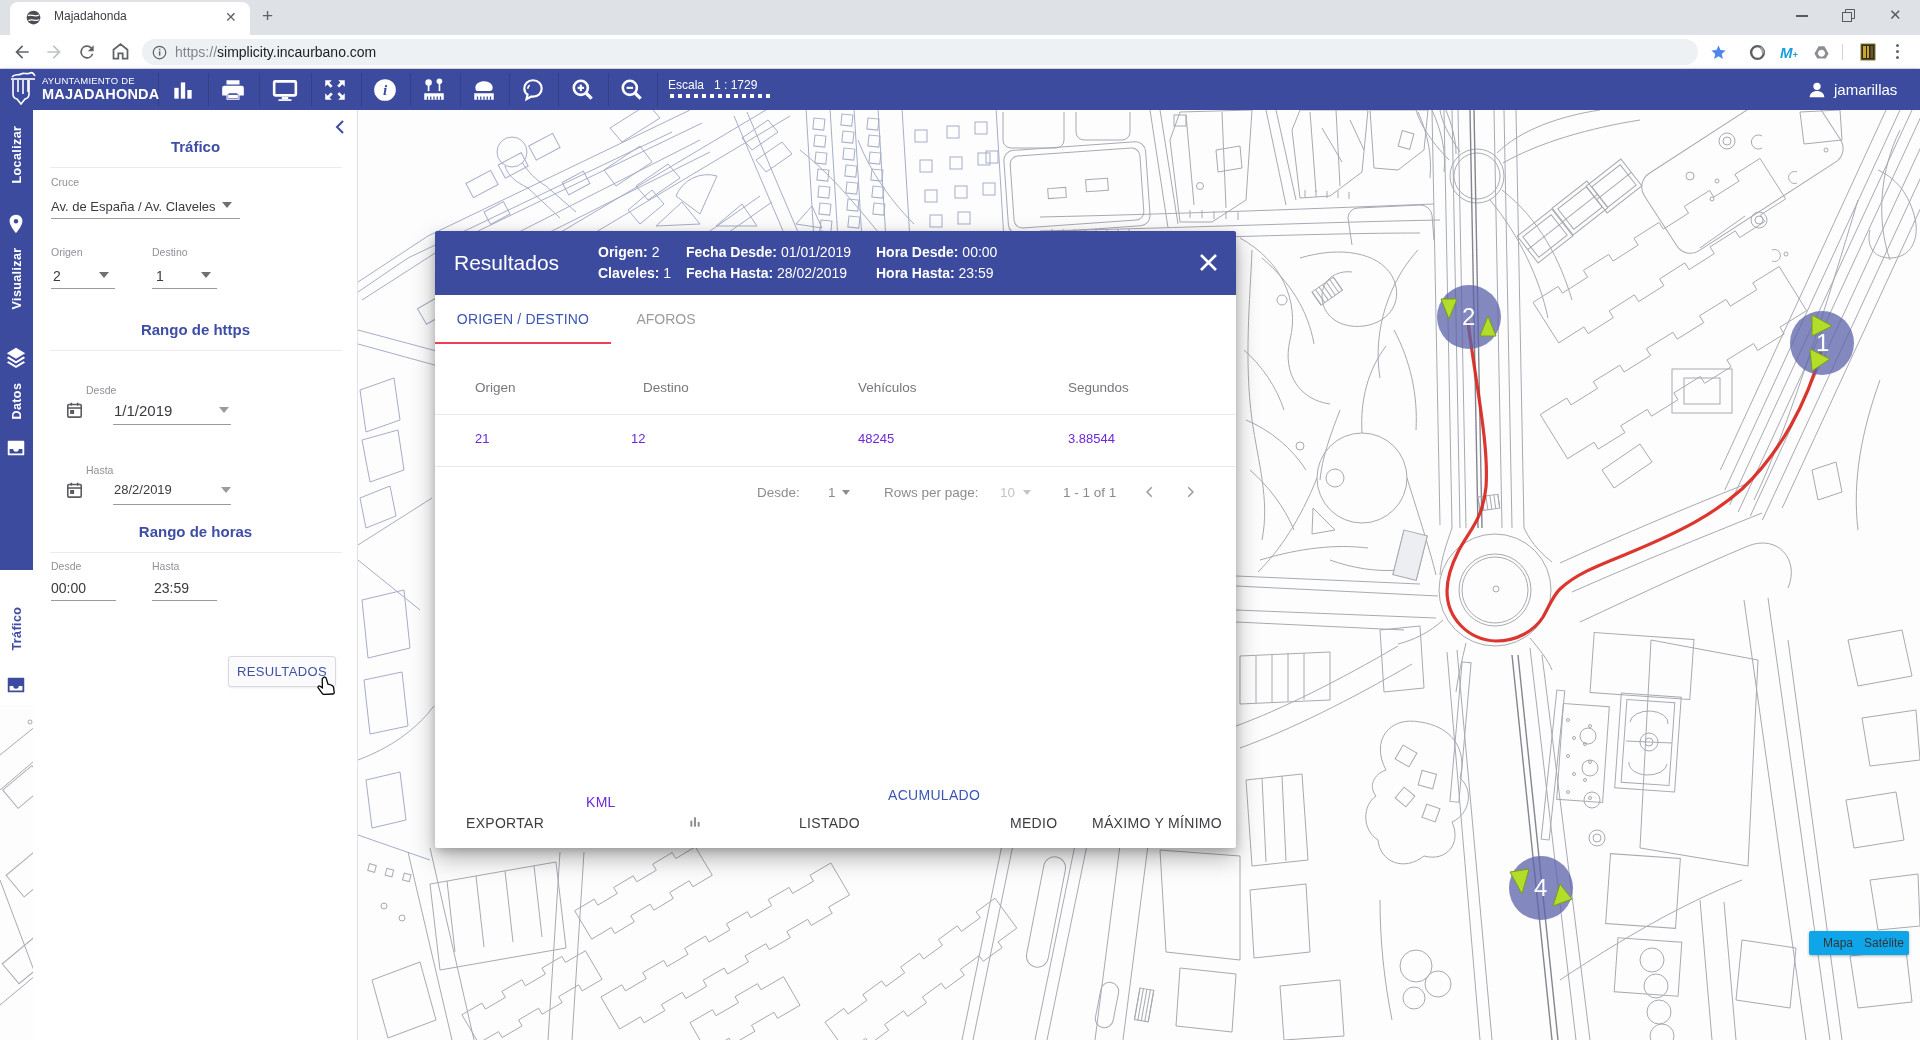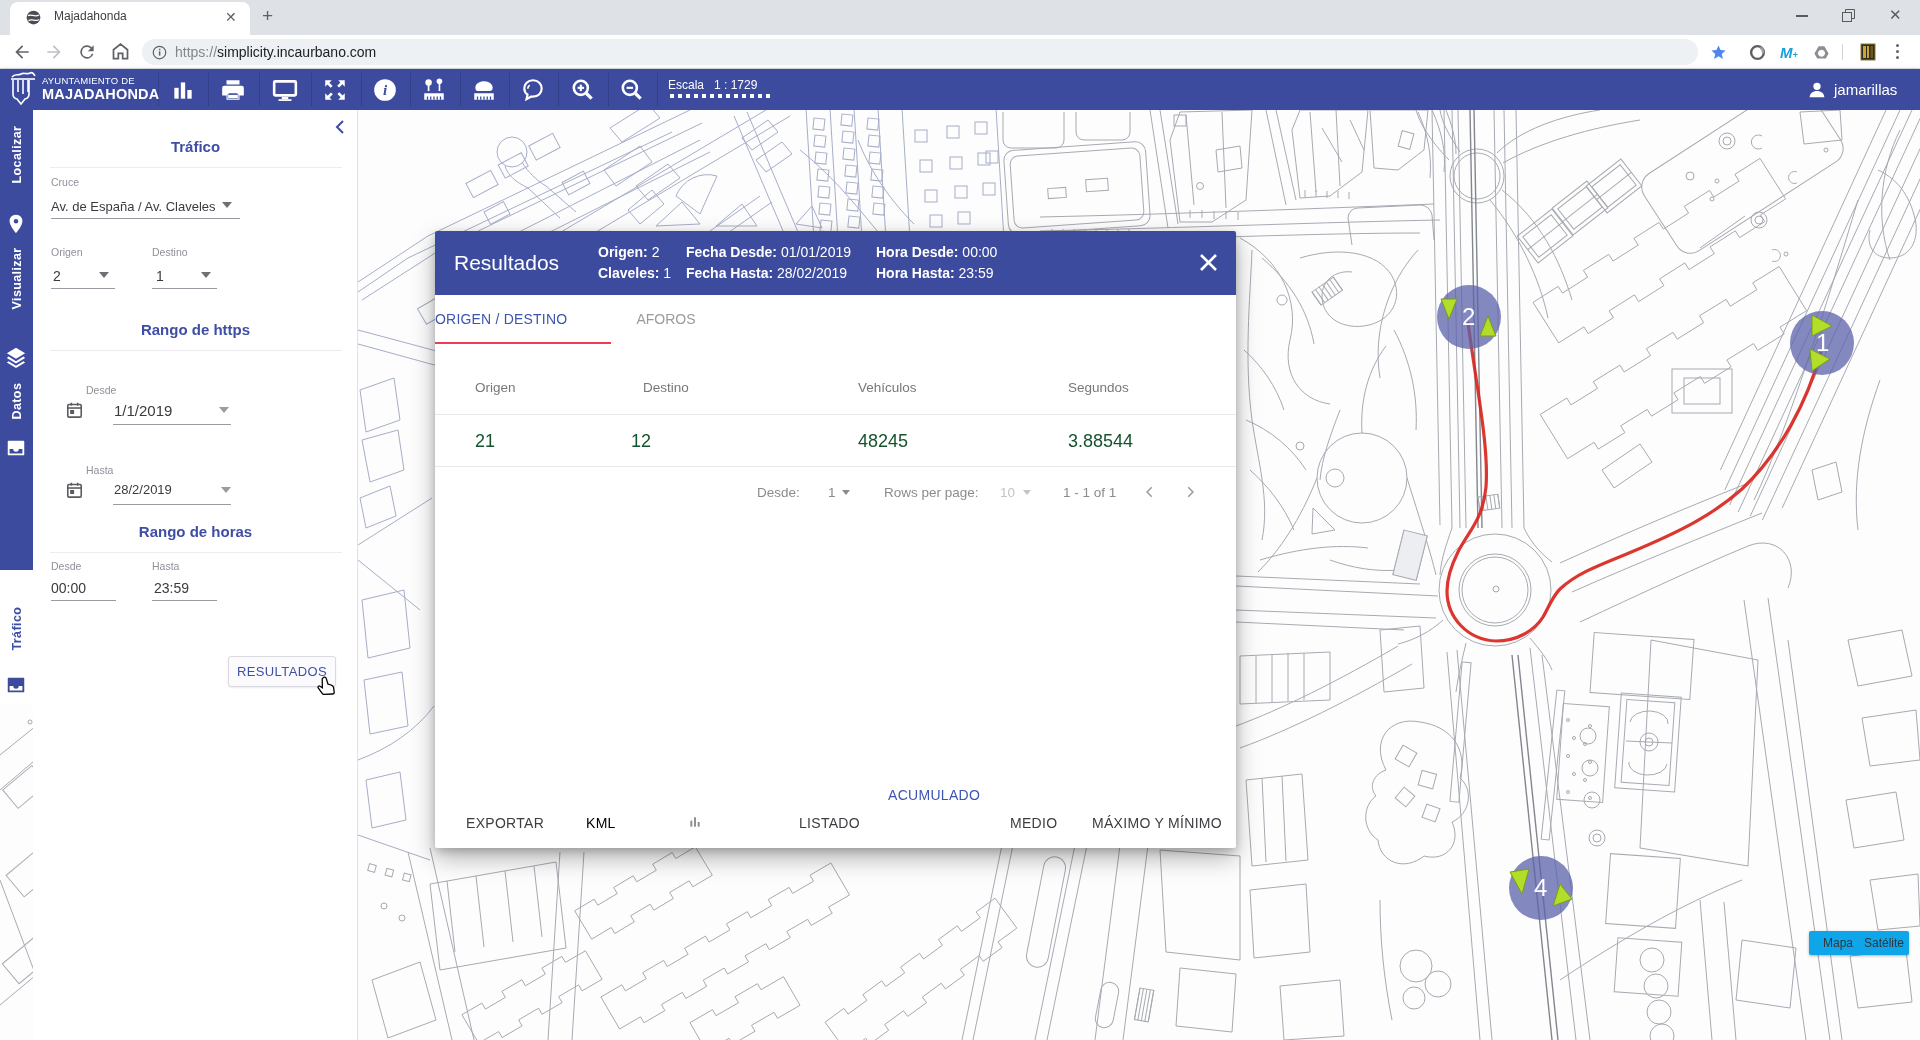--- a/index.html
+++ b/index.html
@@ -26,25 +26,25 @@
 .ul{position:absolute;height:1px;background:#9a9aa2}
 .hr{position:absolute;height:1px;background:#ececf0}
 .caret{position:absolute;width:0;height:0;border-left:5px solid transparent;border-right:5px solid transparent;border-top:6px solid #6f6f76}
 #resultados{left:228px;top:656px;width:108px;height:31px;background:#fbfbfd;border:1px solid #d9d9df;border-radius:3px;color:#3f51a5;font-size:13px;text-align:center;line-height:29px;letter-spacing:.4px;box-shadow:0 1px 2px rgba(0,0,0,.08)}
 
 #modal{left:435px;top:231px;width:801px;height:617px;background:#fff;box-shadow:0 10px 24px rgba(0,0,0,.3),0 3px 8px rgba(0,0,0,.18);border-radius:2px}
 #mhead{position:absolute;left:0;top:0;width:801px;height:64px;background:#3d4b9e;border-radius:2px 2px 0 0;color:#fff}
 #mtitle{position:absolute;left:19px;top:20px;font-size:21px}
 .mi{position:absolute;font-size:14px;white-space:nowrap}
 .mi b{font-weight:bold}
-.tab1{position:absolute;left:0;top:65px;width:176px;height:46px;color:#3c55b0;font-size:14px;line-height:46px;letter-spacing:.2px}
+.tab1{position:absolute;left:0;top:65px;width:176px;height:46px;color:#3c55b0;font-size:14px;text-align:center;line-height:46px;letter-spacing:.2px}
 .tab2{position:absolute;left:176px;top:65px;width:110px;height:46px;color:#9a9aa0;font-size:14px;text-align:center;line-height:46px}
 #tabul{position:absolute;left:0;top:111px;width:176px;height:2px;background:#ee3e56}
 .th{position:absolute;color:#77777d;font-size:13.5px}
-.td{position:absolute;color:#14532d;font-size:18px}
+.td{position:absolute;color:#6d28d9;font-size:13px}
 .mdiv{position:absolute;left:0px;width:801px;height:1px;background:#e9e9ed}
 .pg{position:absolute;color:#8b8b92;font-size:13.5px}
 .ft{position:absolute;color:#3d3d42;font-size:14px;letter-spacing:.3px}
 
 #mapctl{left:1809px;top:931px;width:100px;height:24px;background:#0ea5e9;border-radius:2px;box-shadow:0 1px 3px rgba(0,0,0,.3);font-size:12px;color:#333538}
 </style></head><body>
 <div class="abs" id="tabstrip"></div>
 <div class="abs" id="tab"></div>
 <svg class="abs" style="left:26px;top:10px" width="15" height="15" viewBox="0 0 24 24">
     <circle cx="12" cy="12" r="11" fill="#4a4d52"></circle>
@@ -776,21 +776,21 @@
     <div class="pg" style="left:565px;top:254px;color:#c3c3c8">10</div>
     <div class="caret" style="left:588px;top:259px;border-top-color:#c3c3c8;border-left-width:4.5px;border-right-width:4.5px;border-top-width:5px"></div>
     <div class="pg" style="left:628px;top:254px">1 - 1 of 1</div>
     <svg style="position:absolute;left:708px;top:254px" width="14" height="14" viewBox="0 0 24 24">
       <polyline points="15,4 7,12 15,20" fill="none" stroke="#9b9ba2" stroke-width="2.6"></polyline>
     </svg>
     <svg style="position:absolute;left:748px;top:254px" width="14" height="14" viewBox="0 0 24 24">
       <polyline points="9,4 17,12 9,20" fill="none" stroke="#9b9ba2" stroke-width="2.6"></polyline>
     </svg>
     <div class="ft" style="left:31px;top:584px">EXPORTAR</div>
-    <div class="ft" style="left:151px;top:584px;color:#000000">KML</div>
+    <div class="ft" style="left:151px;top:563px;color:#6d28d9">KML</div>
     <svg style="position:absolute;left:252px;top:583px" width="16" height="16" viewBox="0 0 24 24">
       <g fill="#8f8f96">
         <rect x="5" y="10" width="3" height="9"></rect>
         <rect x="10.5" y="5" width="3" height="14"></rect>
         <rect x="16" y="12" width="3" height="7"></rect>
       </g>
     </svg>
     <div class="ft" style="left:364px;top:584px">LISTADO</div>
     <div class="ft" style="left:453px;top:556px;color:#3c55b5">ACUMULADO</div>
     <div class="ft" style="left:575px;top:584px">MEDIO</div>

